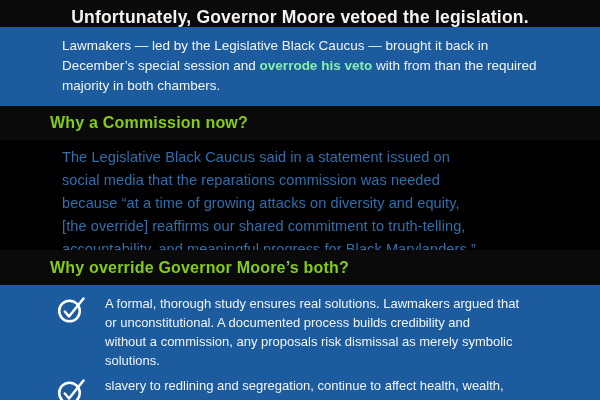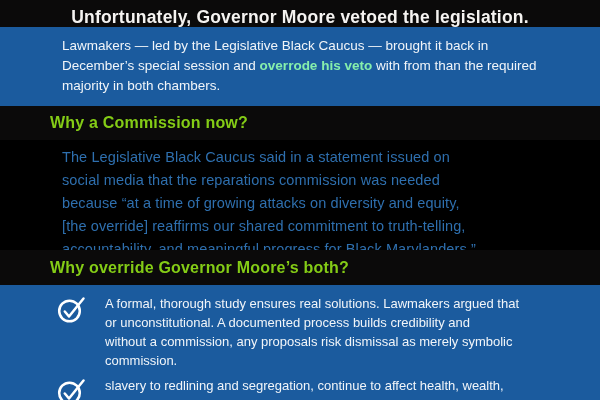--- a/index.html
+++ b/index.html
@@ -93,21 +93,21 @@
 
     <div class="bullet-row">
       <svg class="bullet-icon" viewBox="0 0 29 29" fill="none" xmlns="http://www.w3.org/2000/svg">
         <circle cx="12.5" cy="16" r="10.3" stroke="#ffffff" stroke-width="2.5" fill="none"></circle>
         <path d="M7.8 16.5 L12 21.5 L26.5 3.5" stroke="#ffffff" stroke-width="2.5" fill="none" stroke-linecap="round" stroke-linejoin="round"></path>
       </svg>
       <div class="bullet-lines">
         <div class="bullet-line">A formal, thorough study ensures real solutions. Lawmakers argued that</div>
         <div class="bullet-line">or unconstitutional. A documented process builds credibility and</div>
         <div class="bullet-line">without a commission, any proposals risk dismissal as merely symbolic</div>
-        <div class="bullet-line">commission.</div>
+        <div class="bullet-line">solutions.</div>
       </div>
     </div>
 
     <div class="bullet-row">
       <svg class="bullet-icon" viewBox="0 0 29 29" fill="none" xmlns="http://www.w3.org/2000/svg">
         <circle cx="12.5" cy="16" r="10.3" stroke="#ffffff" stroke-width="2.5" fill="none"></circle>
         <path d="M7.8 16.5 L12 21.5 L26.5 3.5" stroke="#ffffff" stroke-width="2.5" fill="none" stroke-linecap="round" stroke-linejoin="round"></path>
       </svg>
       <div class="bullet-lines">
         <div class="bullet-line">slavery to redlining and segregation, continue to affect health, wealth,</div>

